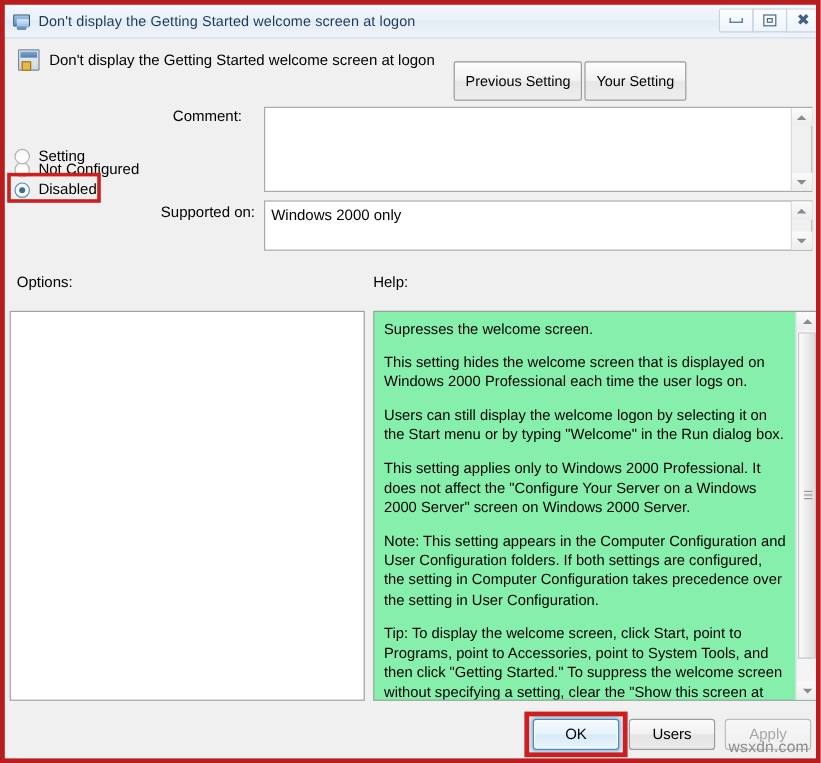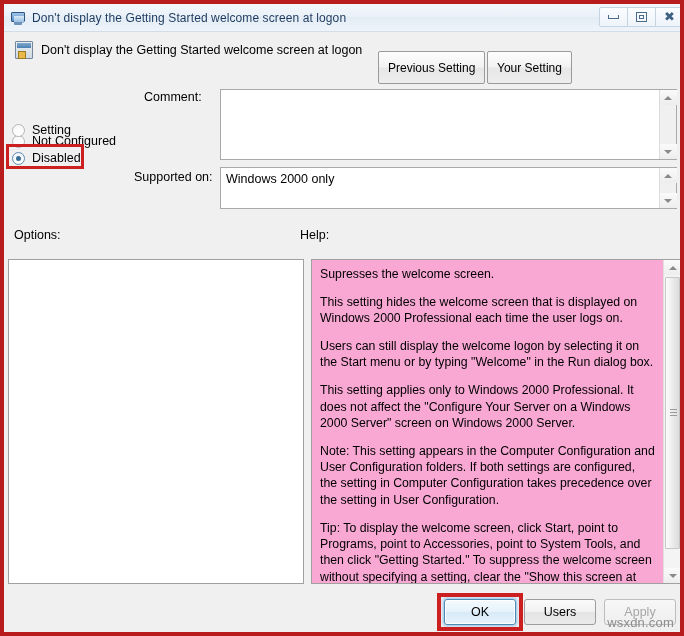--- a/index.html
+++ b/index.html
@@ -190,33 +190,33 @@
     border-bottom: 4px solid #8a8a8a;
   }
   .tri-down {
     width: 0; height: 0;
     border-left: 4px solid transparent; border-right: 4px solid transparent;
     border-top: 4px solid #8a8a8a;
   }
 
   
   #label-options { left: 10px; top: 224px; }
-  #label-help { left: 296px; top: 224px; }
+  #label-help { left: 307px; top: 224px; }
 
   
   #panel-options {
     position: absolute; left: 4px; top: 255px;
     width: 296px; height: 325px;
     background: #ffffff;
     border: 1px solid #a0a0a0;
   }
   #panel-help {
     position: absolute; left: 307px; top: 255px;
     width: 370px; height: 325px;
-    background: #f9a8d4;
+    background: #86efac;
     border: 1px solid #a0a0a0;
     display: flex;
   }
   #help-text {
     flex: 1; padding: 6px 8px 0 8px;
     font-size: 12.3px; color: #000; line-height: 1.33;
     overflow: hidden;
   }
   #help-text p { margin: 0 0 11.5px 0; }
   #help-scroll {

